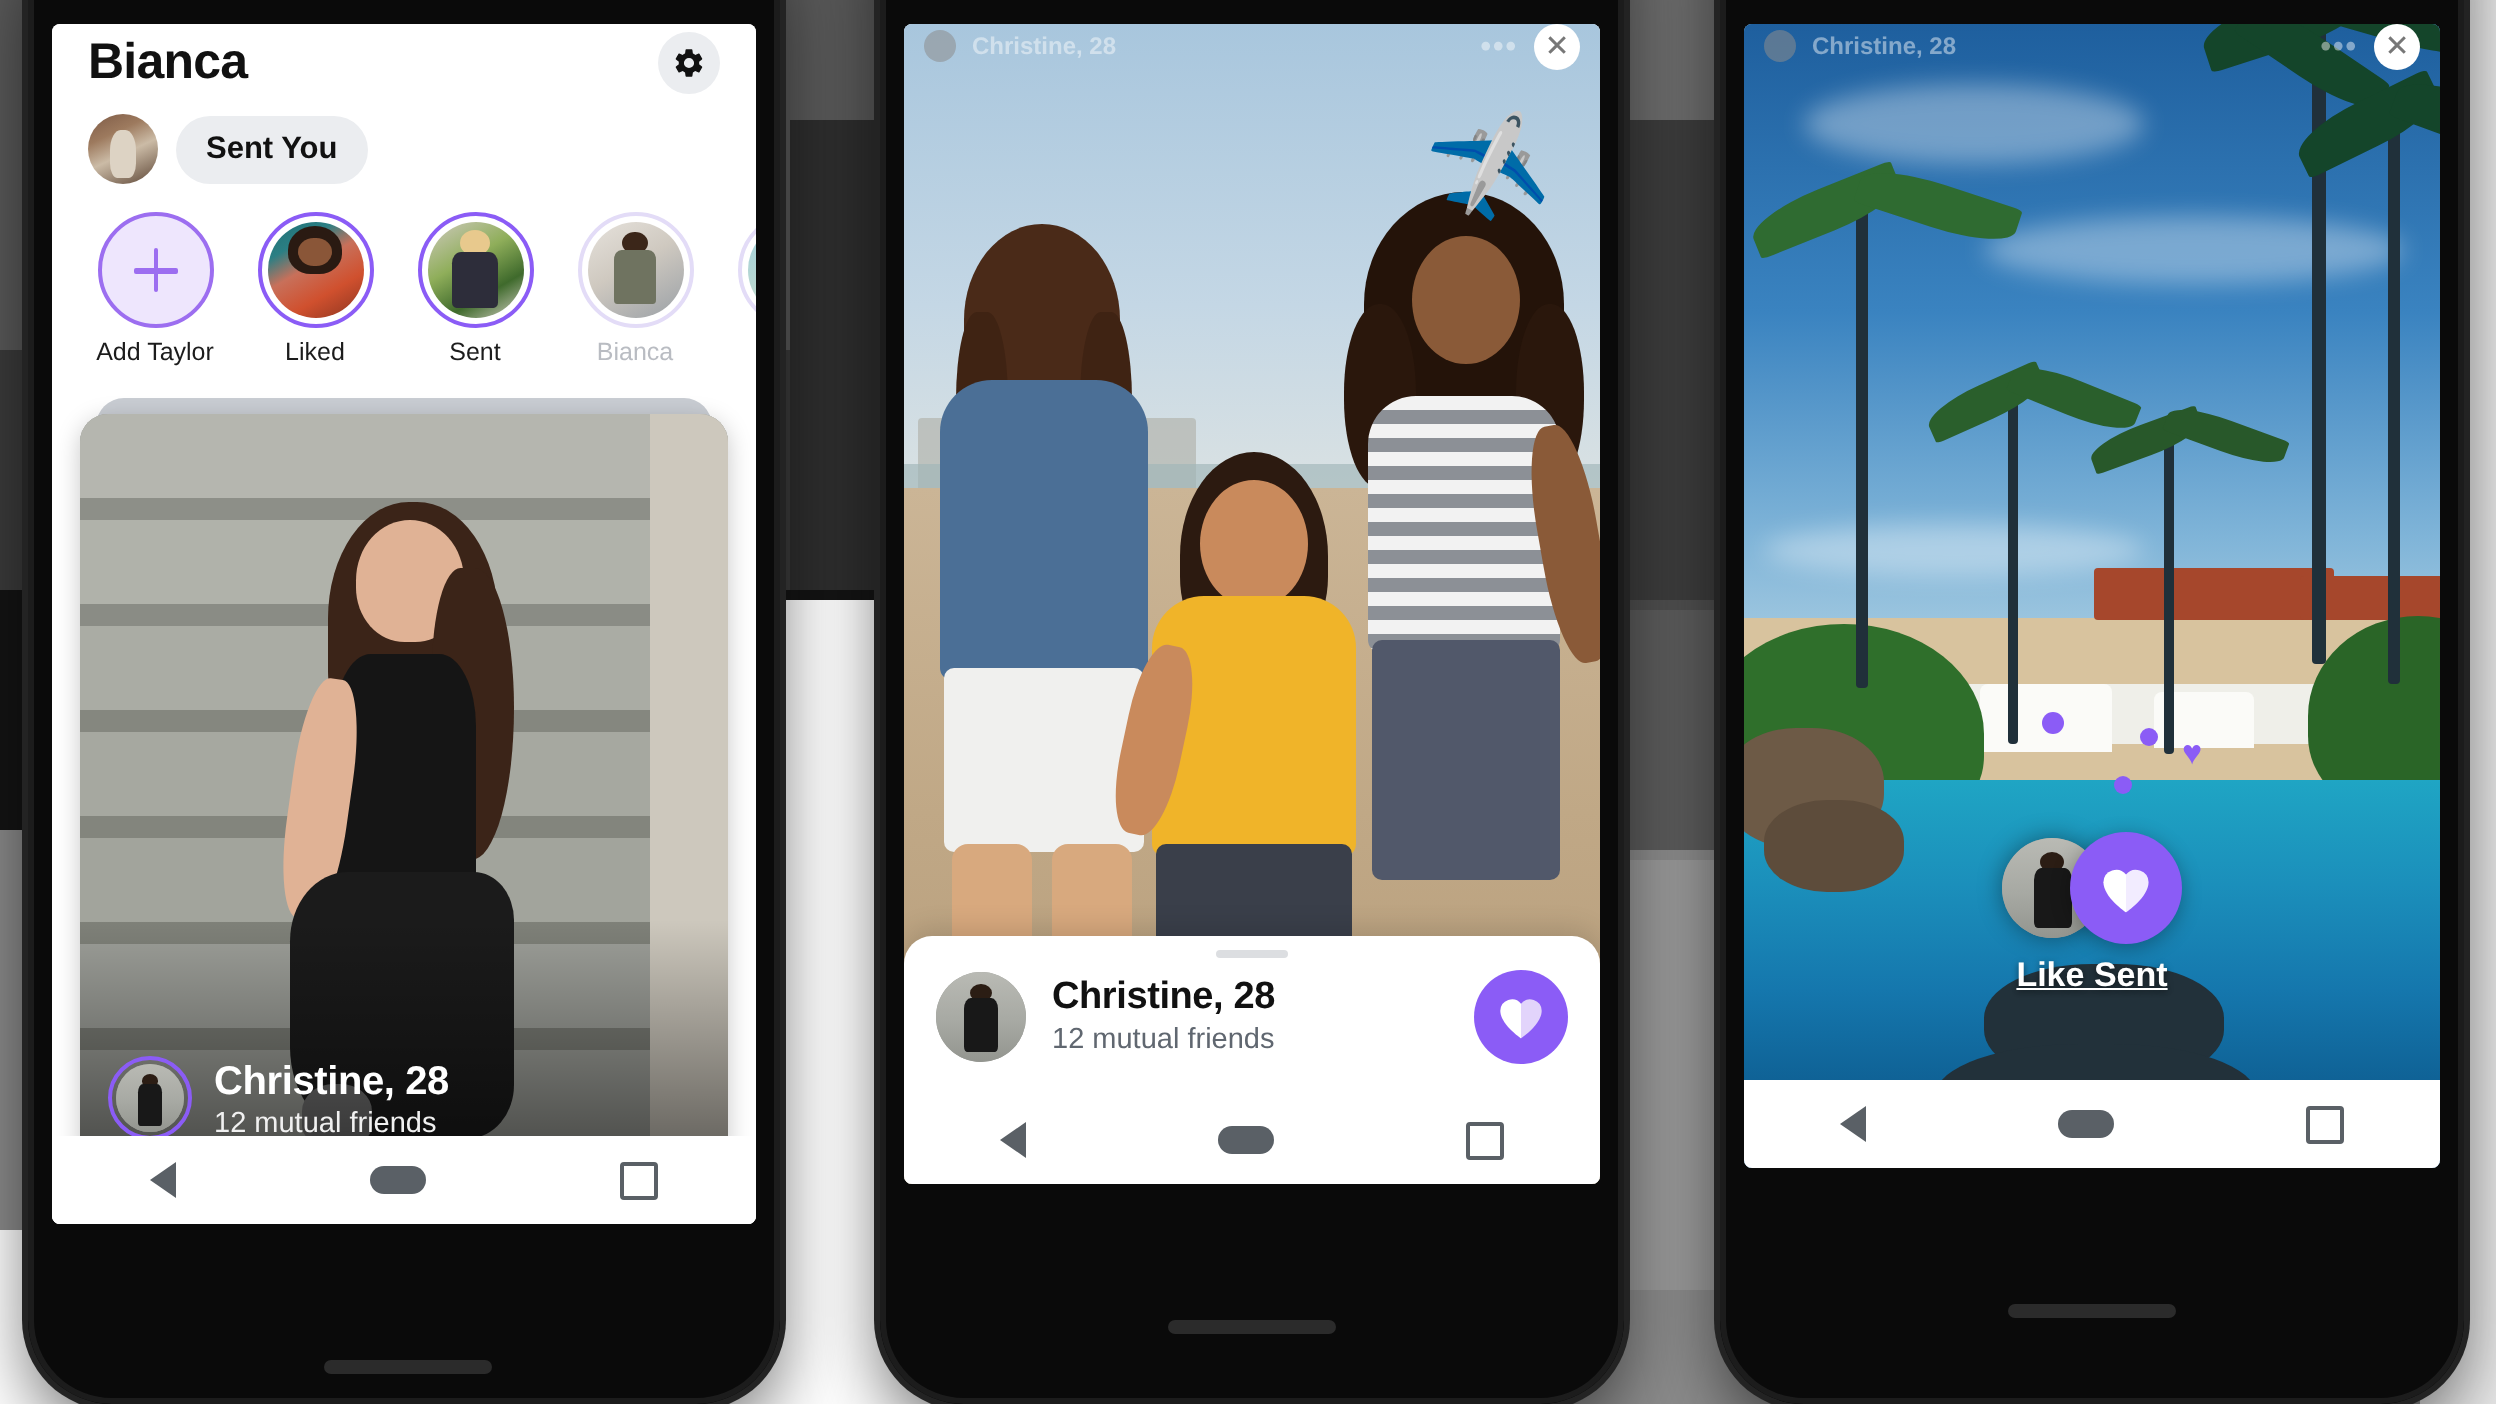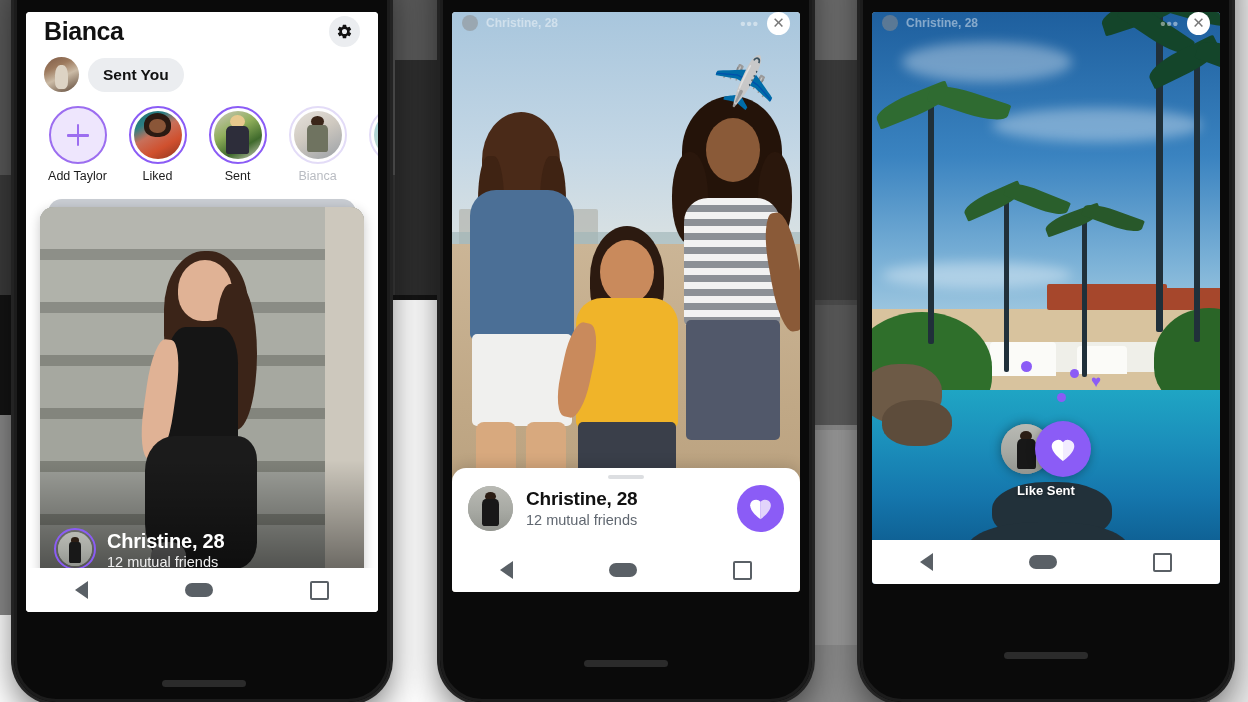--- a/index.html
+++ b/index.html
@@ -220,21 +220,21 @@
   .ls-ava{
     width:50px;height:50px;border-radius:50%;overflow:hidden;background:#9b9d98;
     position:relative;margin-right:-16px;z-index:1;
     box-shadow:0 0 12px rgba(0,0,0,.4);
   }
   .ls-heart{
     width:56px;height:56px;border-radius:50%;background:#8b5cf6;z-index:2;
     display:flex;align-items:center;justify-content:center;
     box-shadow:0 2px 10px rgba(0,0,0,.3);
   }
-  .ls-label{margin-top:6px;font-size:13px;font-weight:bold;color:#fff;text-shadow:0 1px 3px rgba(0,0,0,.5);}
+  .ls-label{margin-top:6px;font-size:17px;font-weight:bold;color:#fff;text-shadow:0 1px 3px rgba(0,0,0,.5);text-decoration:underline;}
   .spark{position:absolute;border-radius:50%;background:#8b5cf6;}
   .spark-heart{position:absolute;color:#8b5cf6;font-size:17px;line-height:1;}
 
   
   .ptr{position:absolute;inset:0;background:linear-gradient(to bottom,#b9bab4 0%,#a7a9a3 55%,#93958f 100%);}
   .ptr::before{content:"";position:absolute;left:38%;top:14%;width:24%;height:20%;border-radius:50%;background:#2b1d14;}
   .ptr::after{content:"";position:absolute;left:31%;top:30%;width:38%;height:60%;border-radius:20% 20% 10% 10%;background:#181818;}
 </style>
 </head>
 <body>

